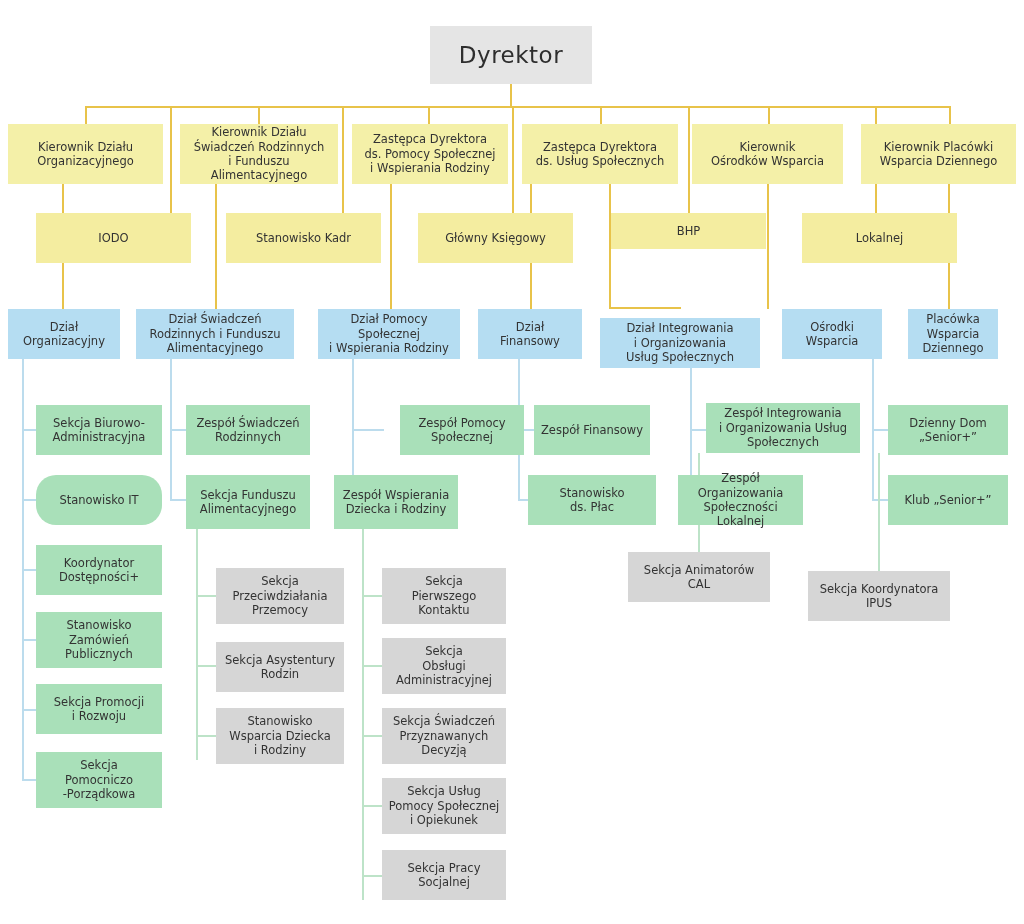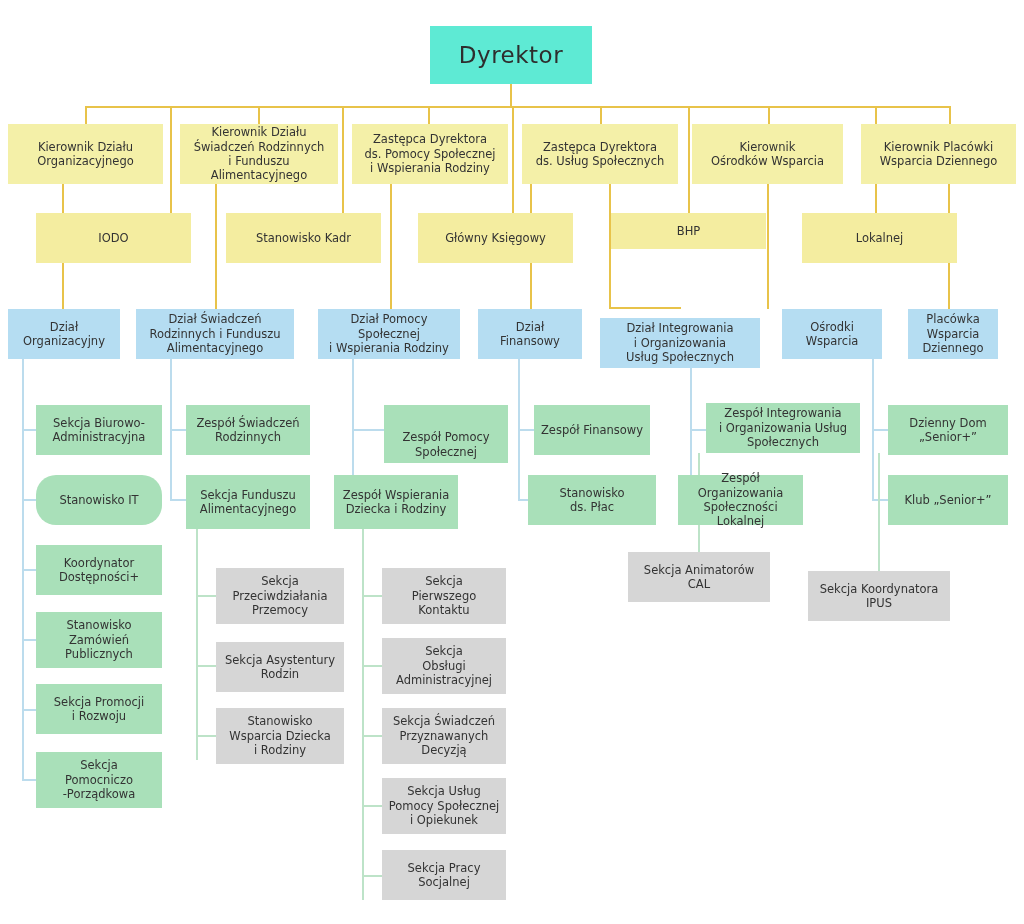--- a/index.html
+++ b/index.html
@@ -17,21 +17,21 @@
     display:flex;align-items:center;justify-content:center;
     text-align:center;
     color:#333333;
     line-height:1.25;
     padding:4px 6px;
     z-index:5;
   }
   .node span{display:block;}
 
   .root{
-    background:#5eead4;
+    background:#e5e5e5;
     color:#2e2e2e;
     font-size:23px;
     letter-spacing:.5px;
   }
   .lvl-mgr{
     background:#f4f0a8;
     font-size:11.5px;
   }
   .lvl-staff{
     background:#f4eda0;
@@ -208,21 +208,21 @@
     <span>Sekcja<br>Pomocniczo<br>-Porządkowa</span>
     </div>
 
   <div class="node lvl-team" style="left:186px;top:405px;width:124px;height:50px;">
     <span>Zespół Świadczeń<br>Rodzinnych</span>
     </div>
   <div class="node lvl-team" style="left:186px;top:475px;width:124px;height:54px;">
     <span>Sekcja Funduszu<br>Alimentacyjnego</span>
     </div>
 
-  <div class="node lvl-team" style="left:384px;top:405px;width:124px;height:58px;align-items:flex-end;">
+  <div class="node lvl-team" style="left:400px;top:405px;width:124px;height:50px;">
     <span>Zespół Pomocy<br>Społecznej</span>
     </div>
   <div class="node lvl-team" style="left:334px;top:475px;width:124px;height:54px;">
     <span>Zespół Wspierania<br>Dziecka i Rodziny</span>
     </div>
 
   <div class="node lvl-team" style="left:534px;top:405px;width:116px;height:50px;">
     <span>Zespół Finansowy</span>
     </div>
   <div class="node lvl-team" style="left:528px;top:475px;width:128px;height:50px;">

